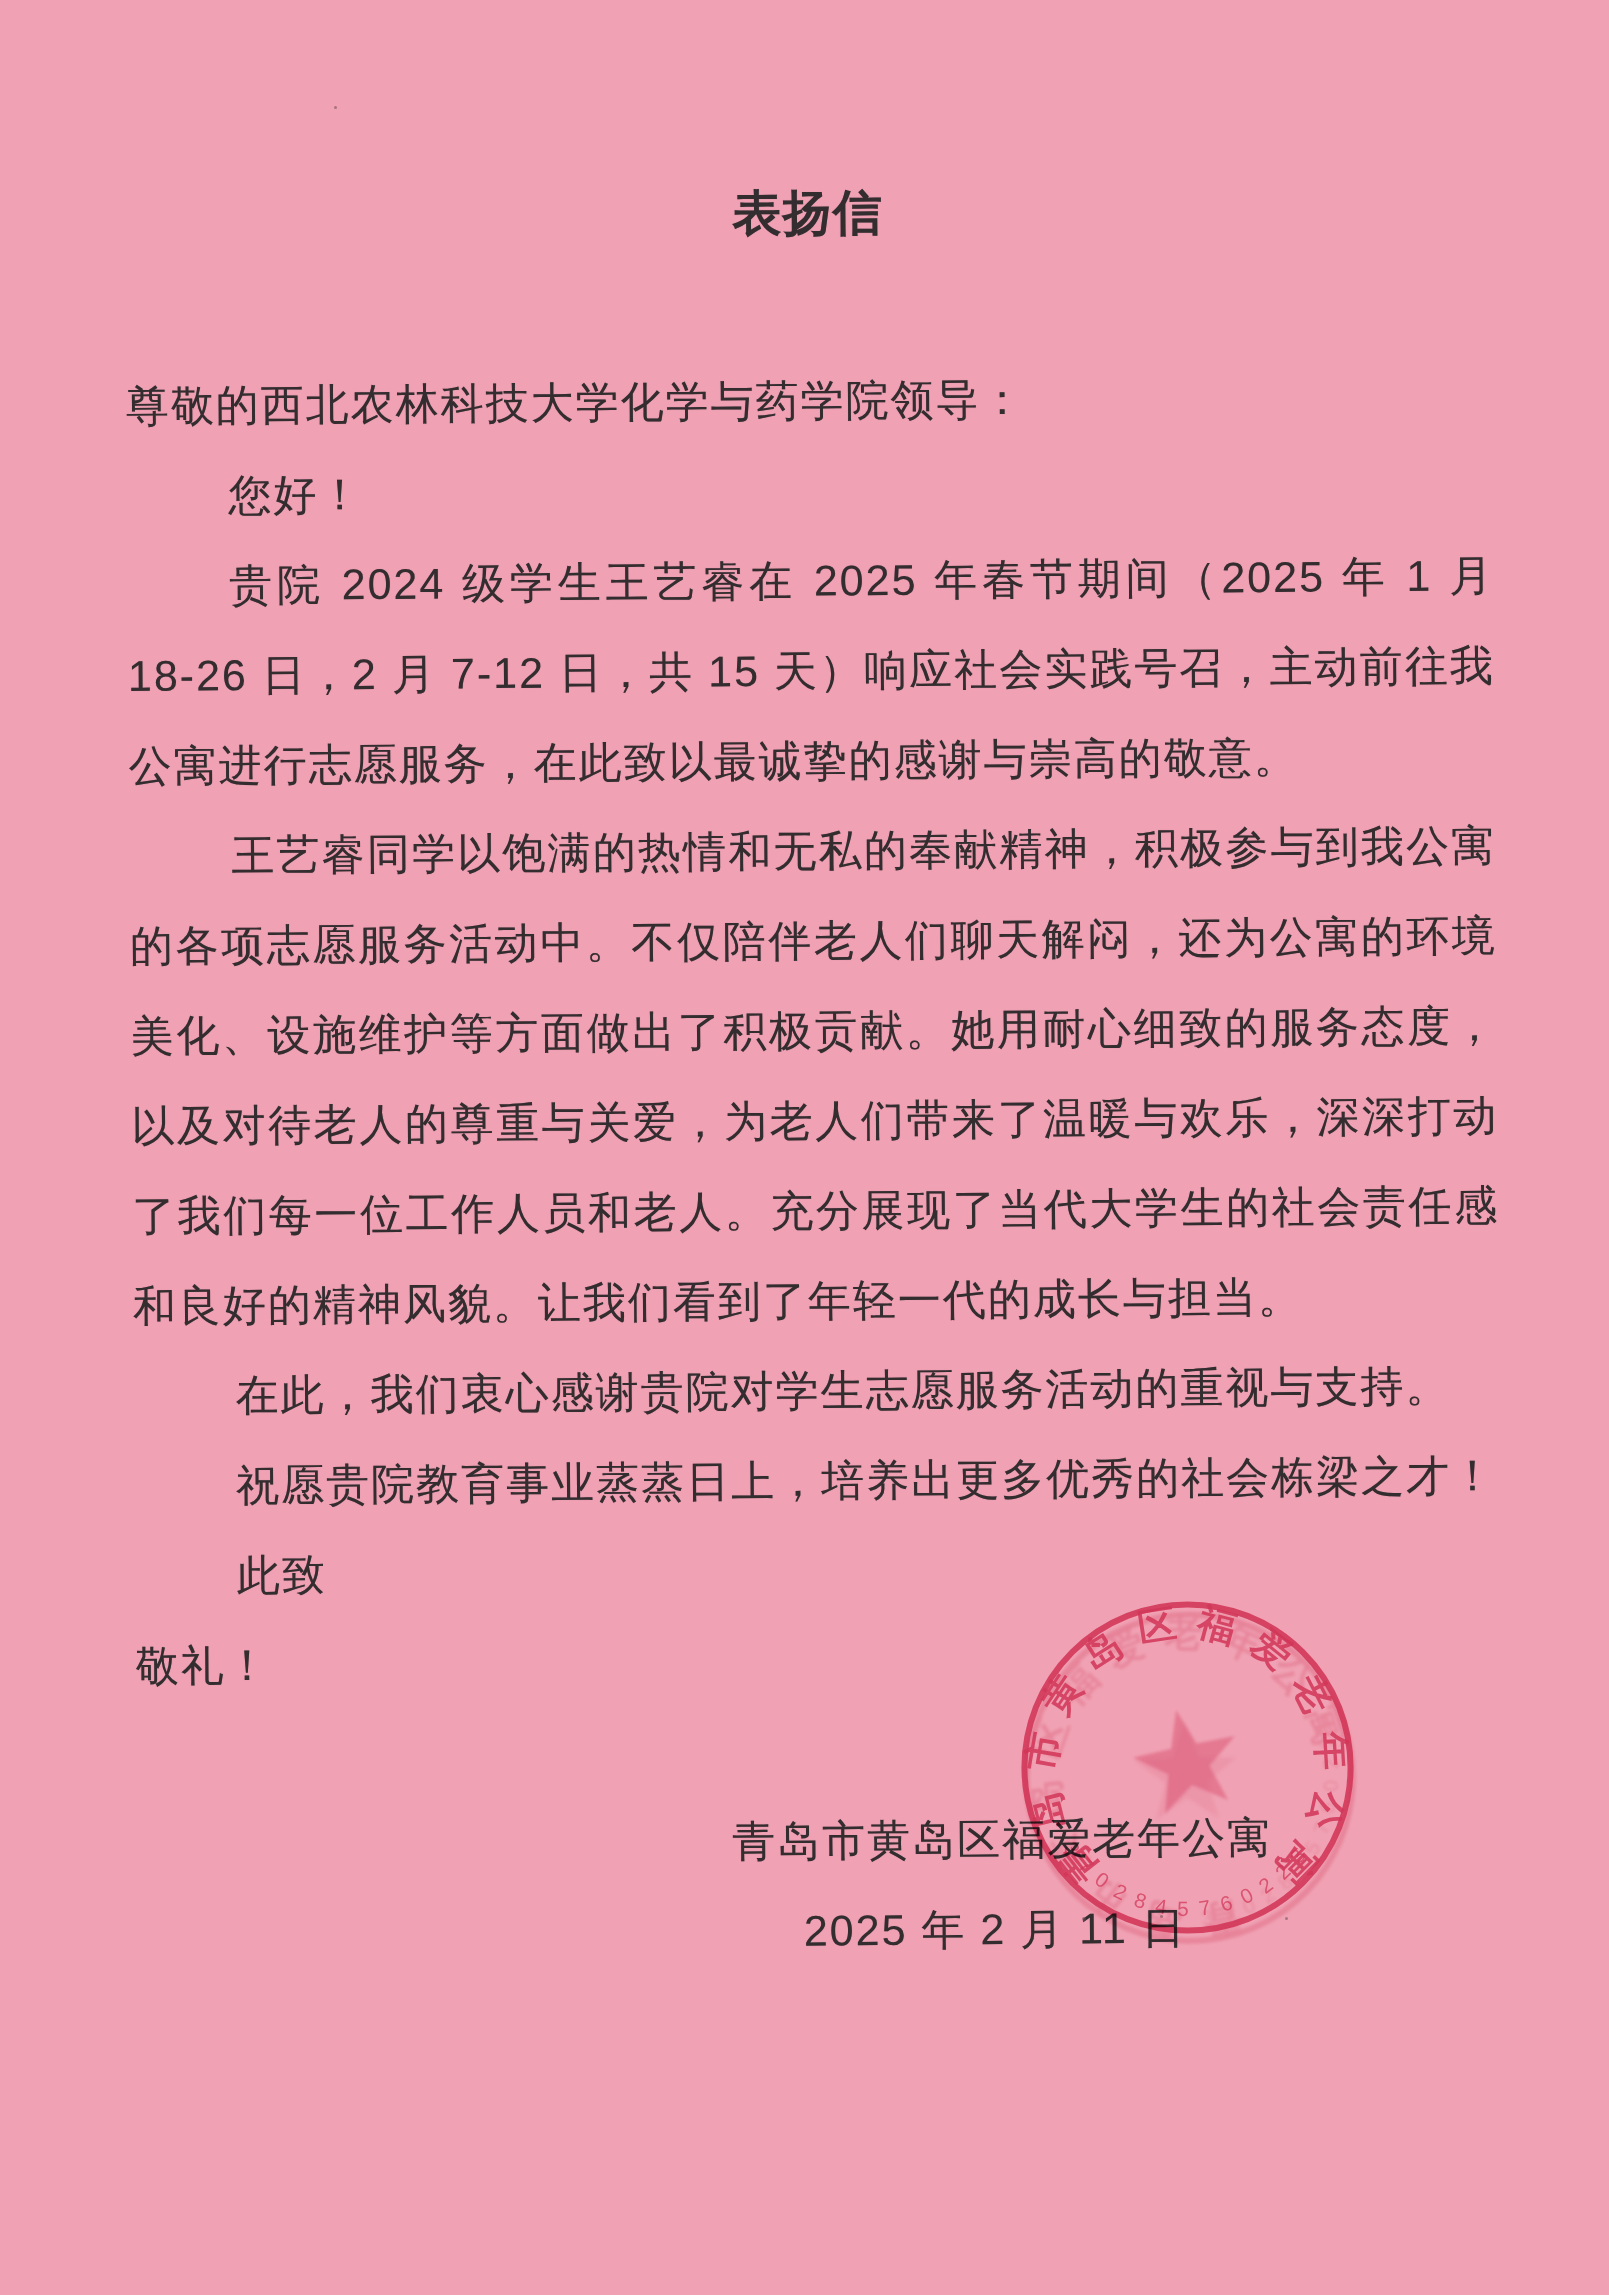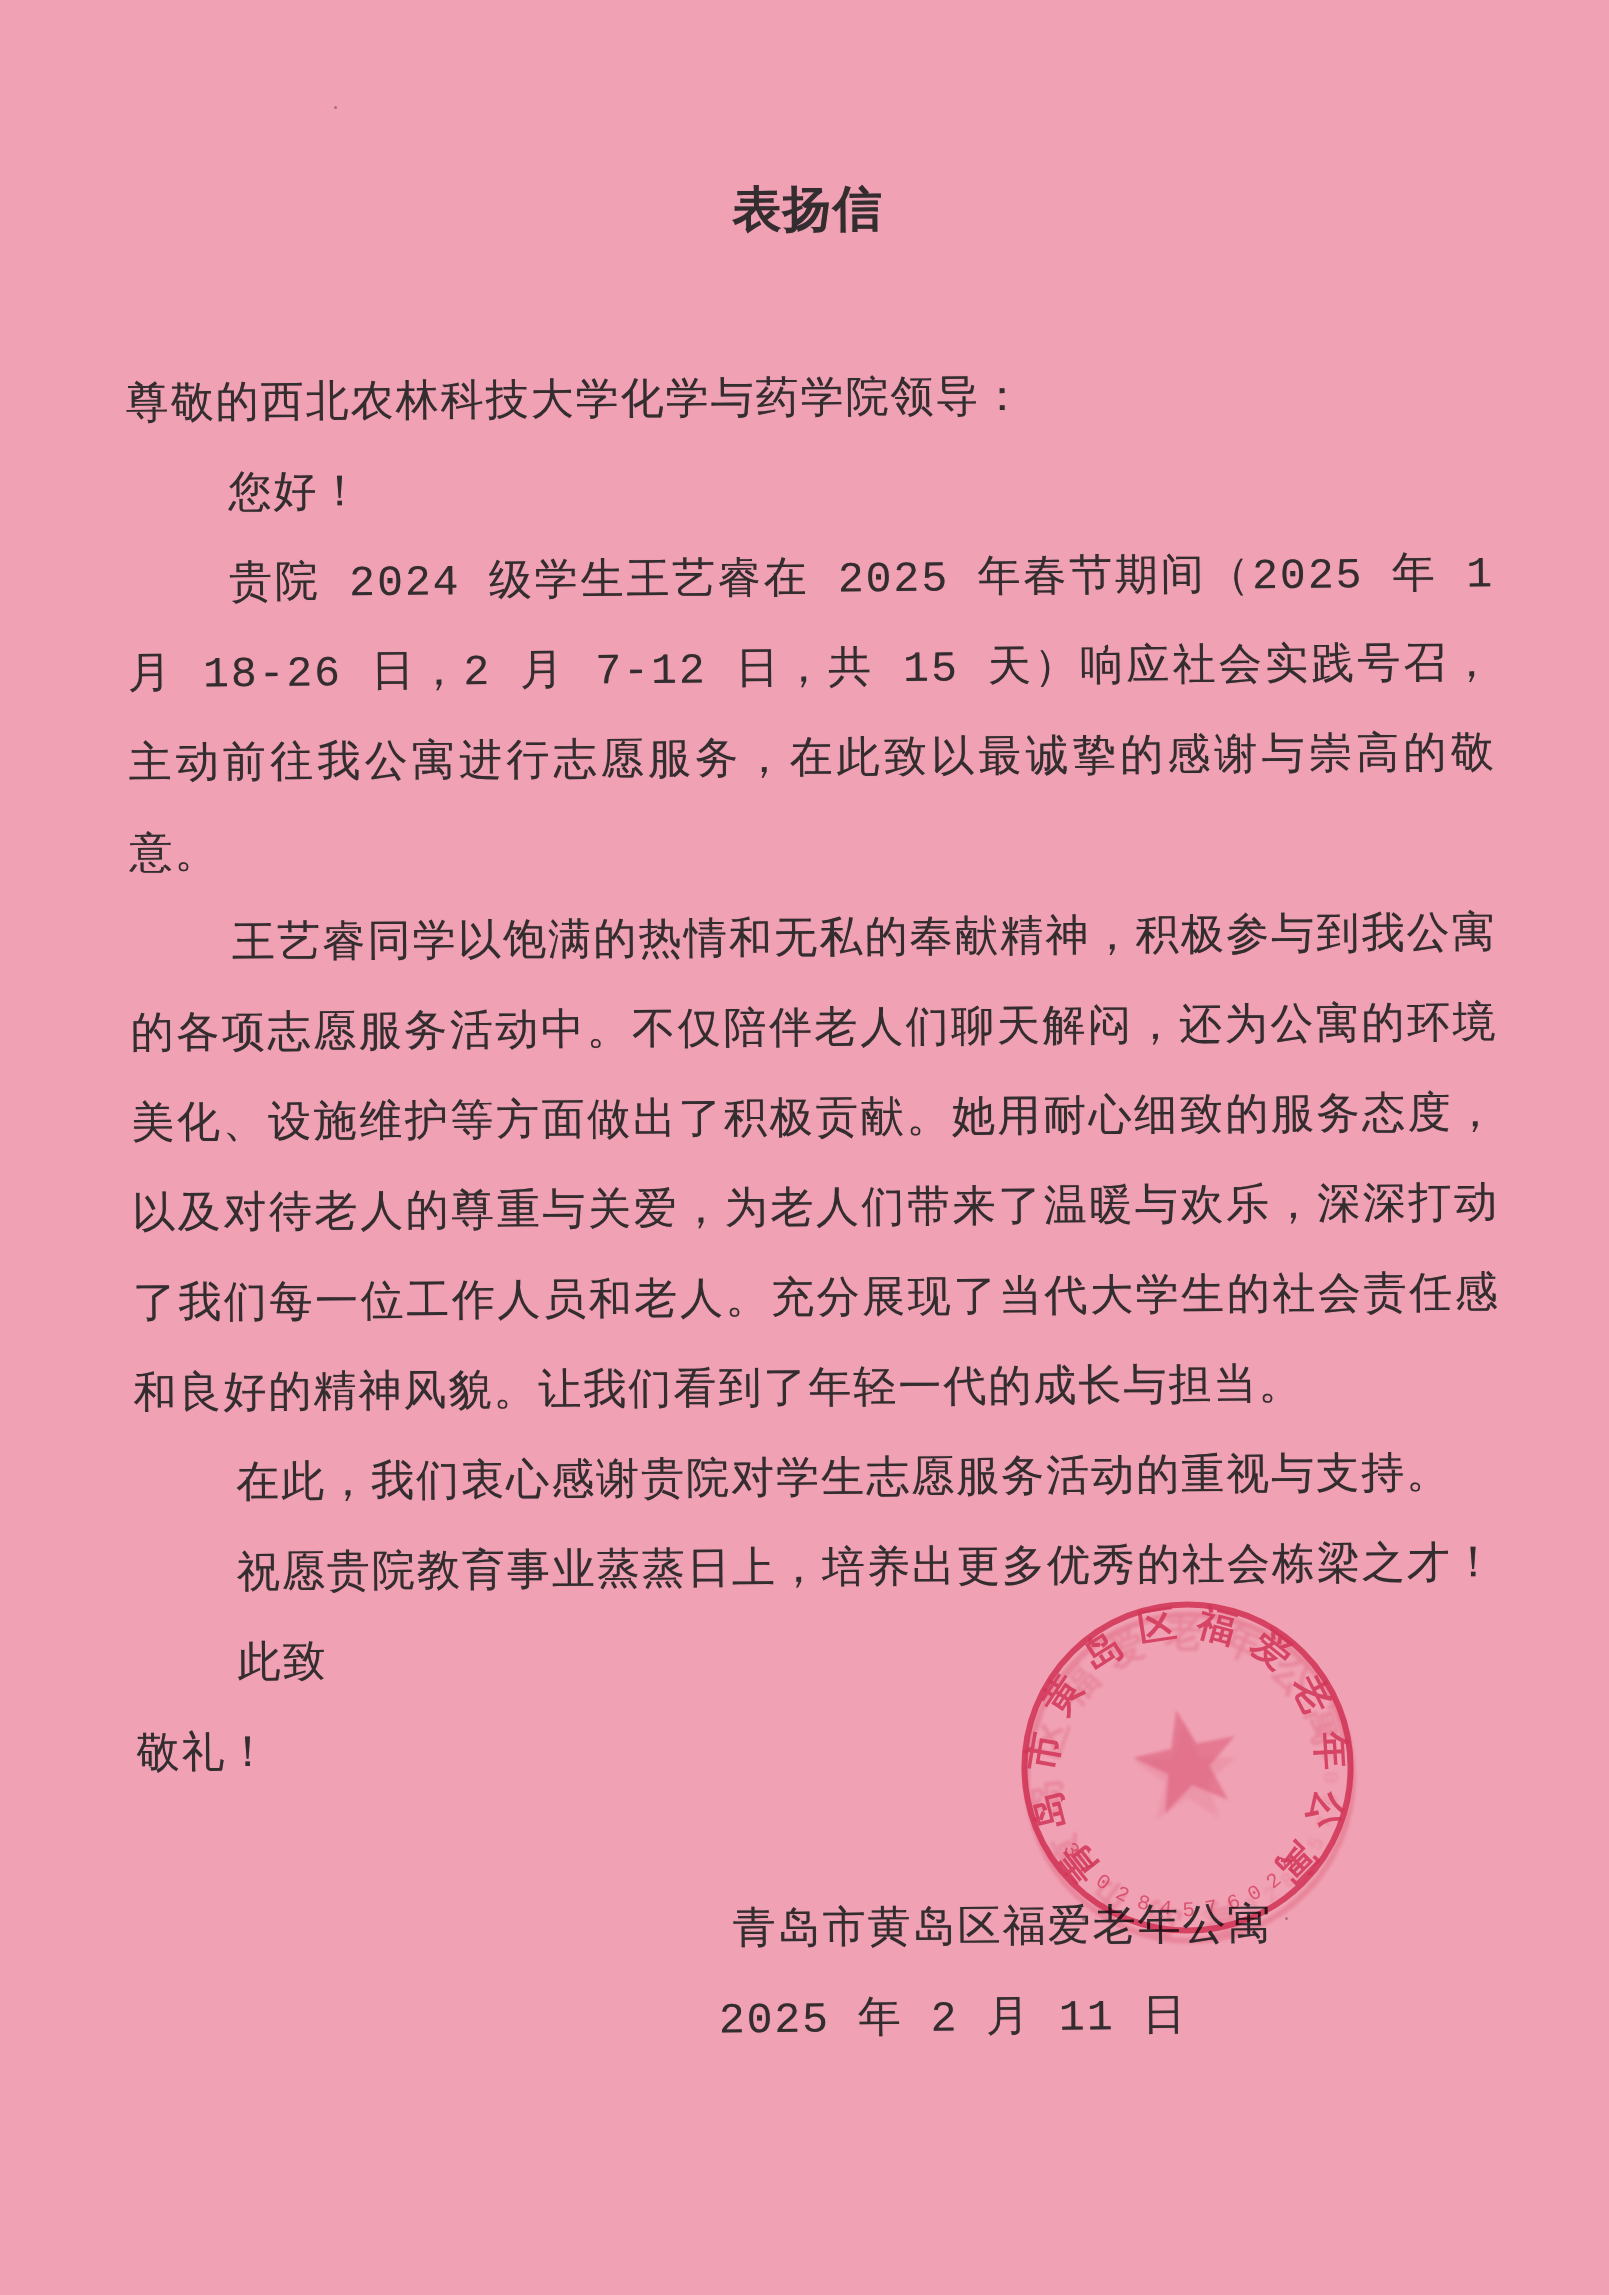--- a/index.html
+++ b/index.html
@@ -6,21 +6,21 @@
     margin: 0;
     padding: 0;
     background: #f0a2b4;
   }
   .page {
     position: relative;
     width: 1609px;
     height: 2295px;
     background: #f0a2b4;
     overflow: hidden;
-    font-family: Liberation Mono, monospace;
+    font-family: Liberation Sans, sans-serif;
   }
   .letter {
     position: absolute;
     left: 124px;
     top: 182px;
     width: 1367px;
     color: #332d30;
     transform: rotate(-0.45deg);
     transform-origin: 0 0;
     text-shadow: 0 0 0.7px rgba(60, 45, 52, 0.45);

